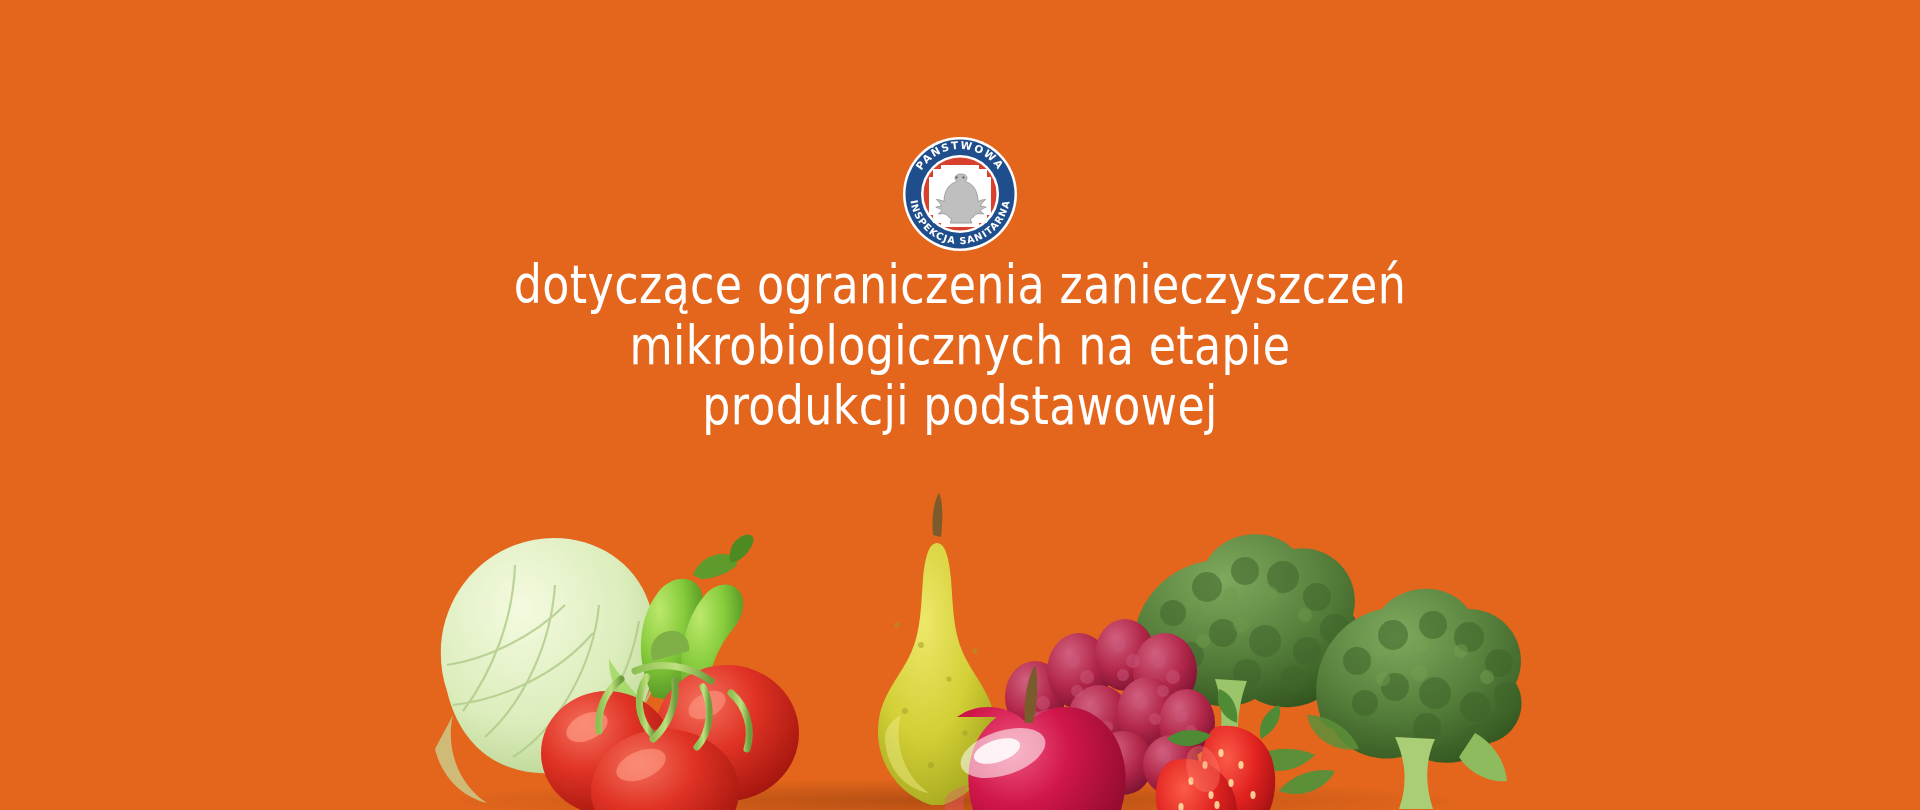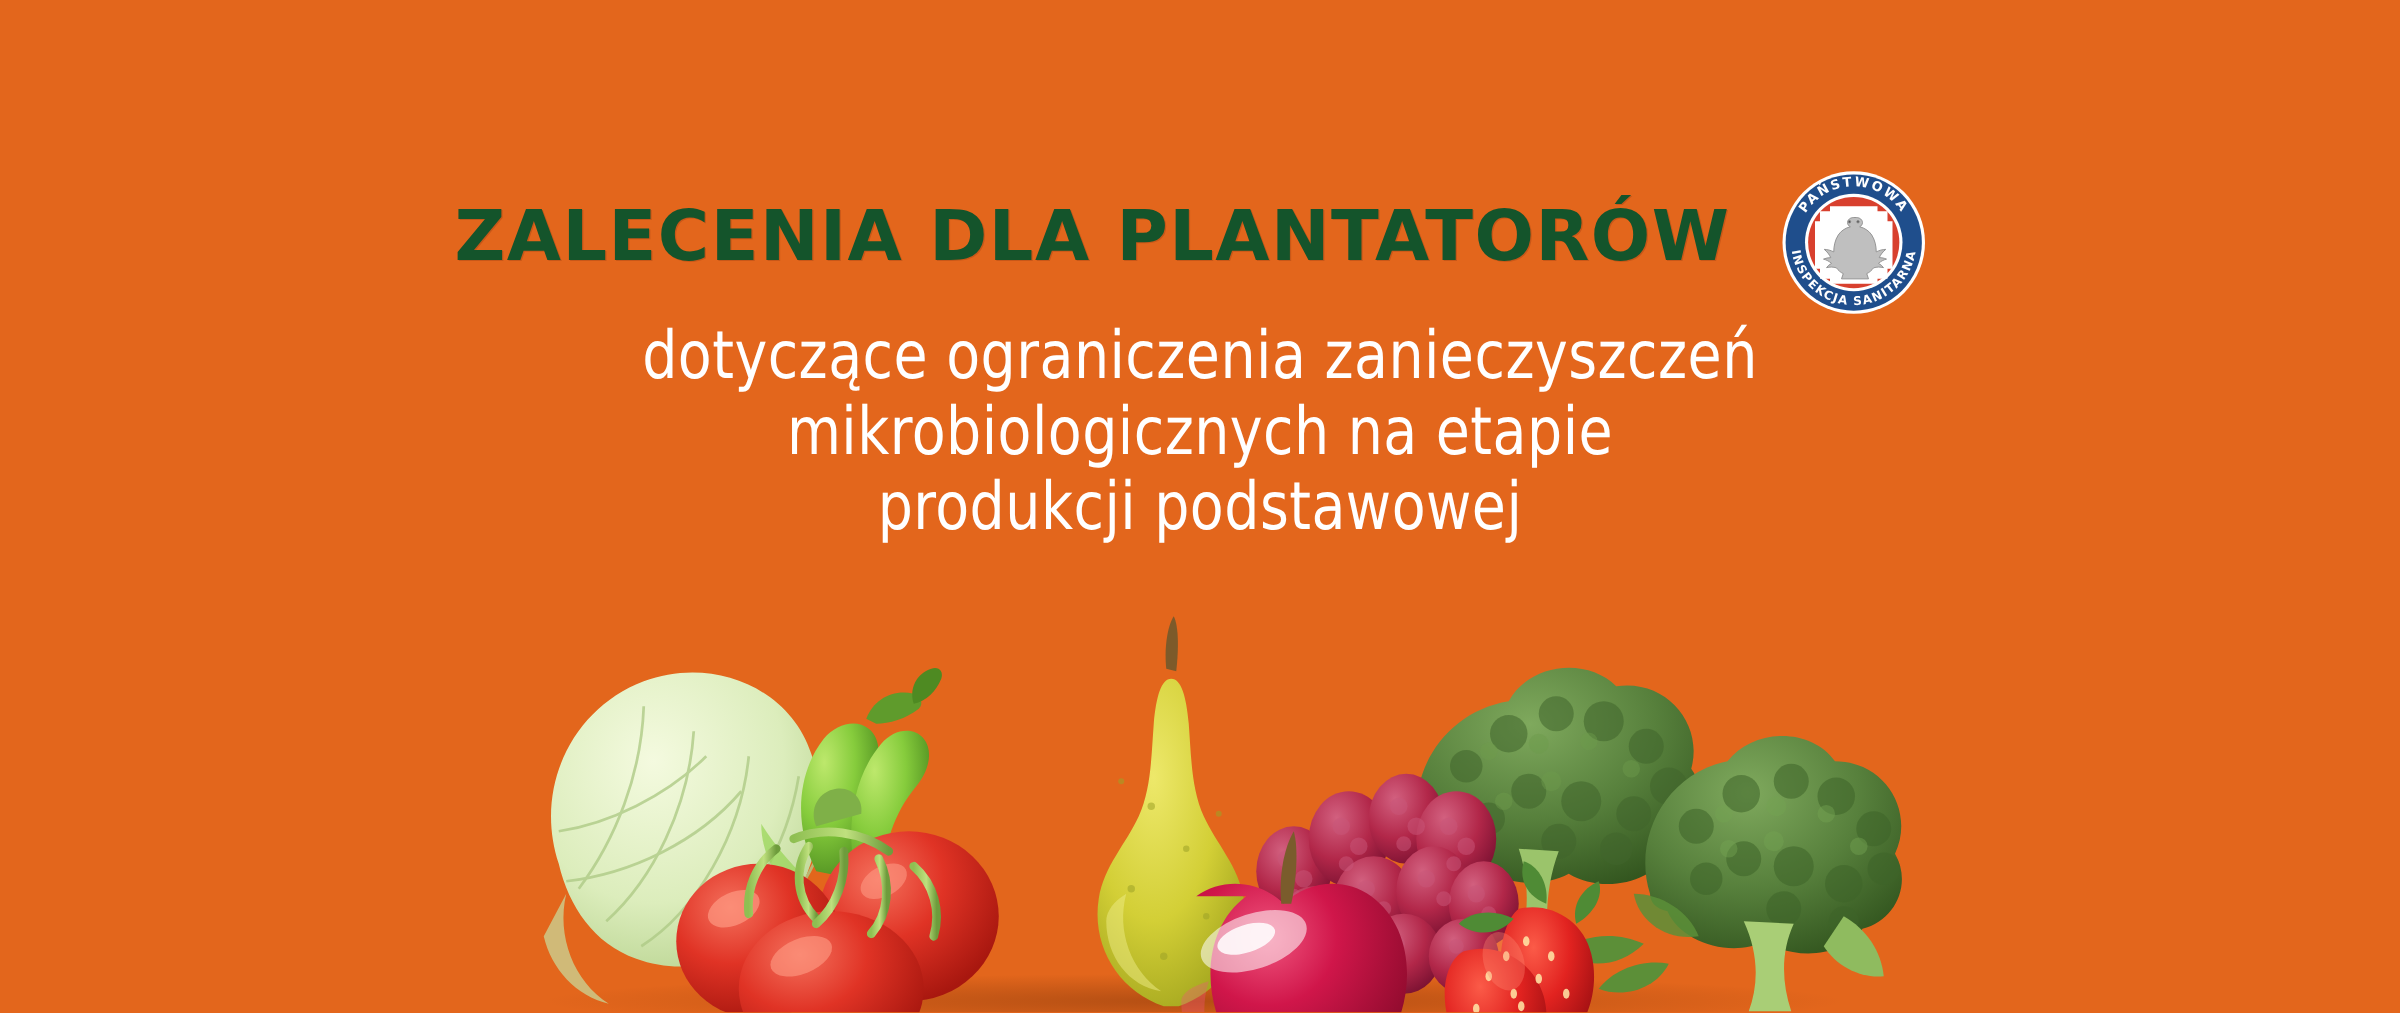--- a/index.html
+++ b/index.html
@@ -54,21 +54,20 @@
     width:1250px; height:345px;
   }
   .produce svg { display:block; width:100%; height:100%; }
 </style>
 </head>
 <body>
 
 <div class="slide">
 
   <div class="header-row">
-    <h1 class="main-title">ZALECENIA DLA PLANTATORÓW</h1>
 
     <div class="logo-wrap">
       <svg class="logo" viewBox="0 0 130 124">
         <defs>
           <path id="arcTop" d="M 20 66 A 45 45 0 0 1 110 66"></path>
           <path id="arcBot" d="M 15 66 A 50 50 0 0 0 115 66"></path>
         </defs>
 
         <circle cx="65" cy="66" r="57" fill="#FFFFFF"></circle>
 

